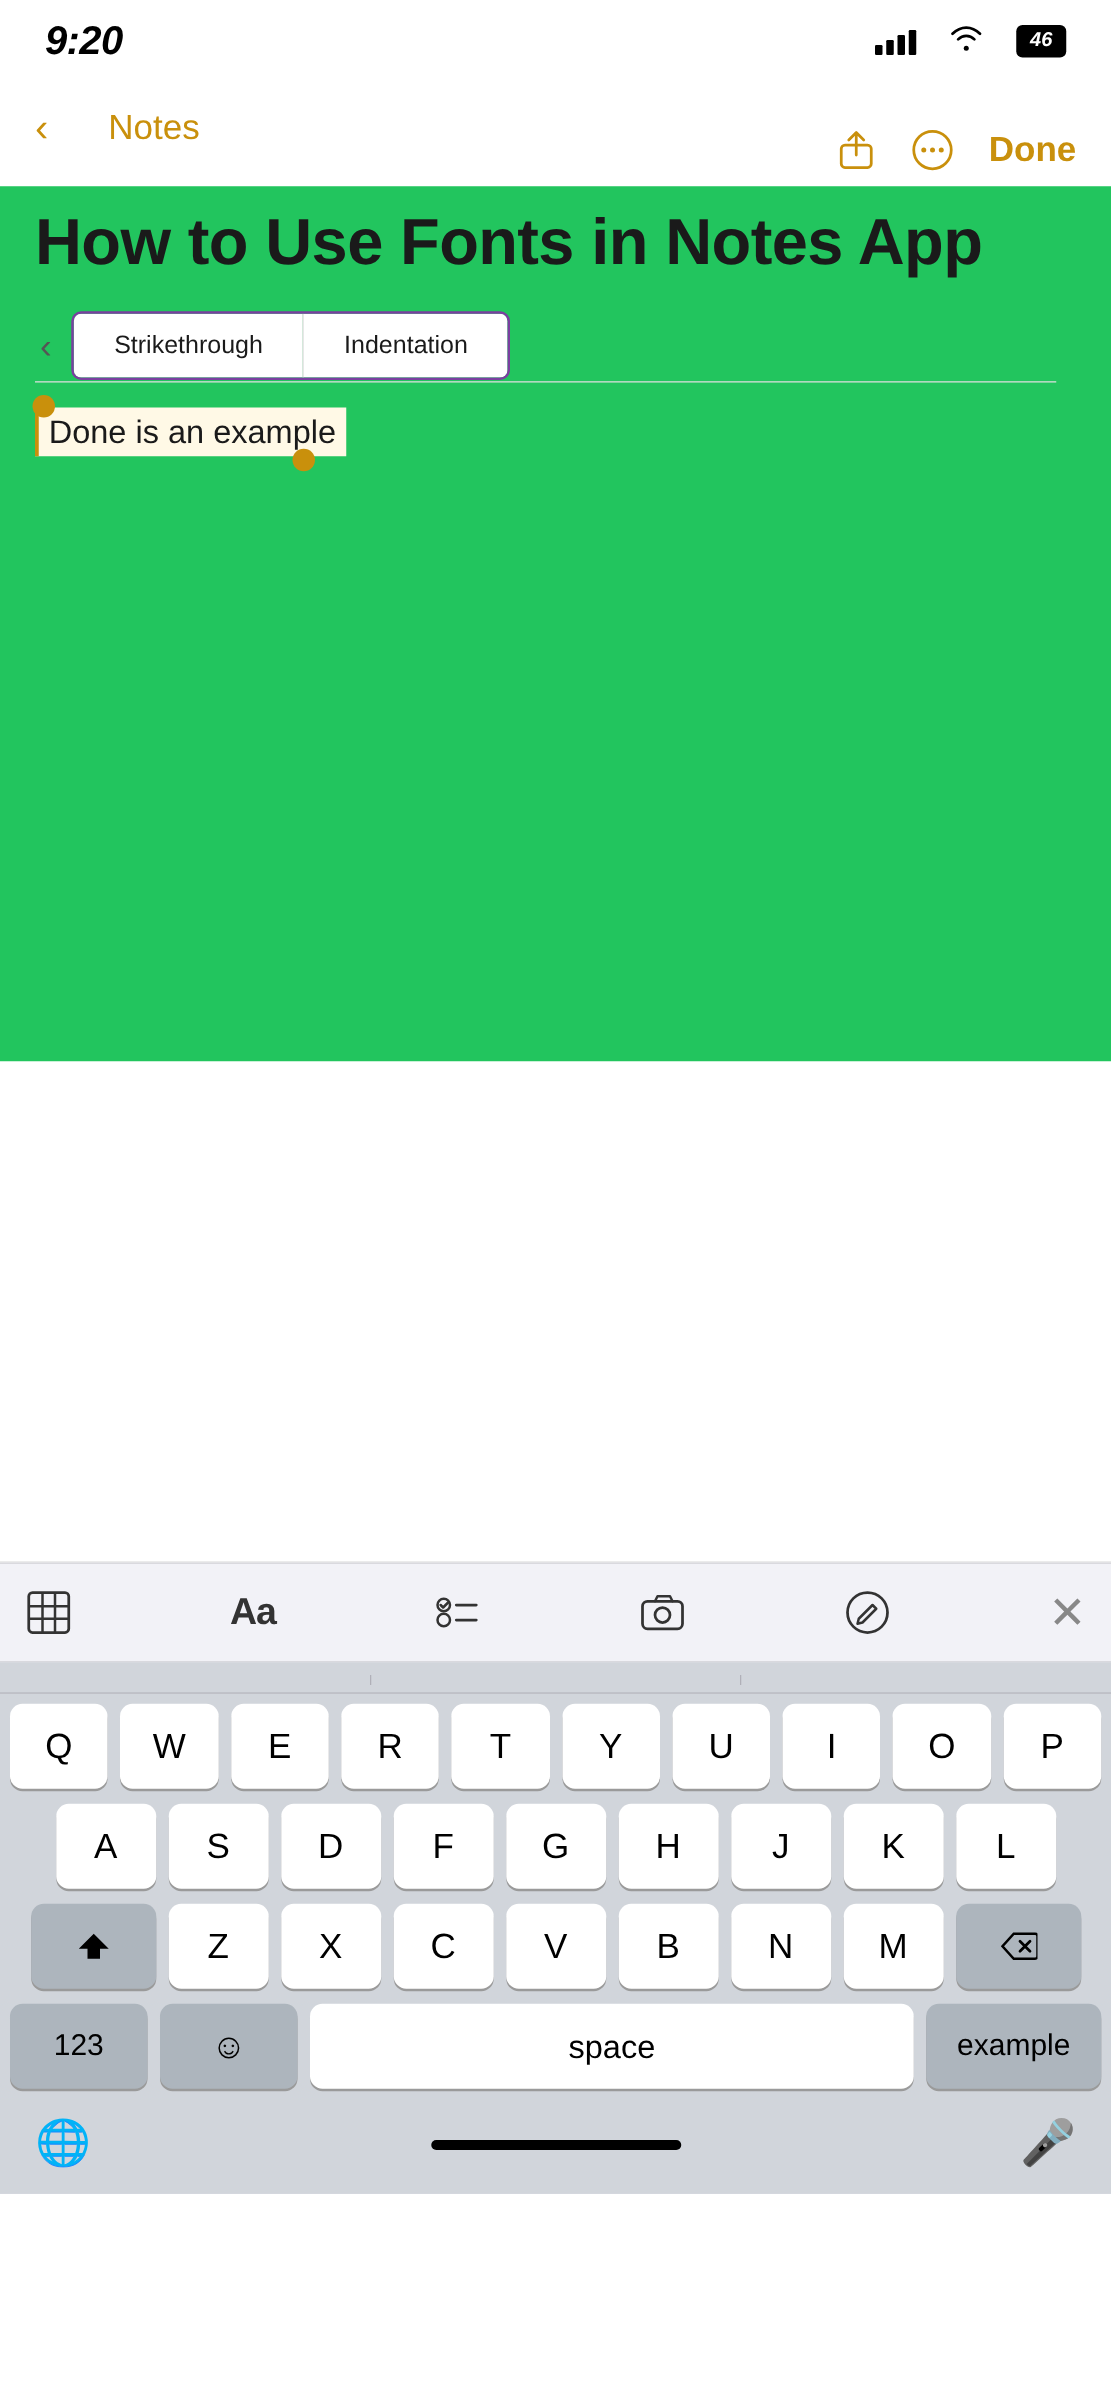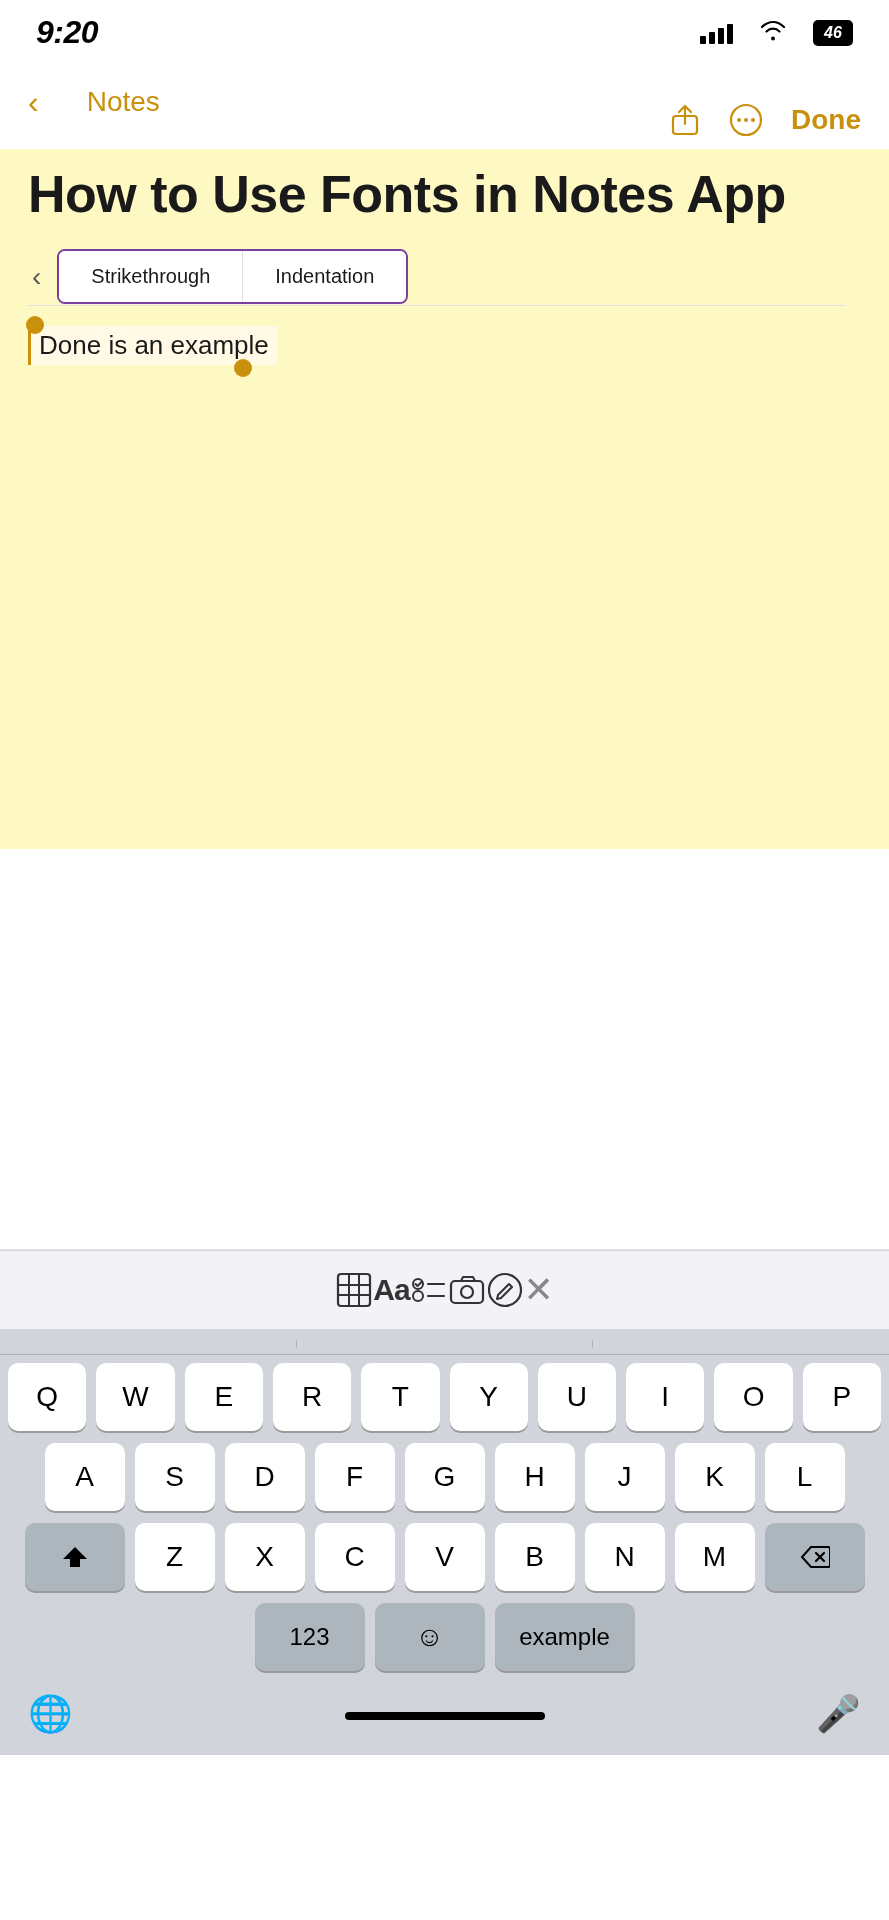--- a/index.html
+++ b/index.html
@@ -110,21 +110,21 @@
       font-size: 28px;
       font-weight: 600;
       cursor: pointer;
       background: none;
       border: none;
     }
 
     
     .content-area {
       padding: 16px 44px 0 28px;
-      background: #fef9c3;
+      background: #22c55e;
       position: relative;
       min-height: 700px;
     }
 
     .note-title {
       font-size: 52px;
       font-weight: 800;
       color: #1a1a1a;
       line-height: 1.15;
       margin-bottom: 24px;
@@ -204,21 +204,21 @@
     
     .divider {
       height: 1px;
       background: #e5e5e5;
       margin-top: 400px;
     }
 
     
     .bottom-toolbar {
       display: flex;
-      justify-content: center;
+      justify-content: space-between;
       align-items: center;
       padding: 18px 20px;
       background: #f2f2f7;
       border-top: 1px solid #d1d1d6;
       border-bottom: 1px solid #d1d1d6;
     }
     .toolbar-icon-btn {
       background: none;
       border: none;
       cursor: pointer;
@@ -528,20 +528,21 @@
         </svg>
       </button>
     </div>
   </div>
 
   <div class="bottom-row">
     <button class="key dark key-123" style="font-size:24px;">123</button>
     <button class="key dark key-emoji" style="font-size:28px;">
       <span>☺</span>
     </button>
+    <button class="key-space">space</button>
     <button class="key dark key-return" style="font-size:24px;">example</button>
   </div>
 
   <div class="keyboard-bottom-row">
     <span class="keyboard-globe">🌐</span>
     <div class="home-bar-row" style="flex:1;display:flex;justify-content:center;align-items:center;">
       <div class="home-indicator"></div>
     </div>
     <span class="keyboard-mic">🎤</span>
   </div>

